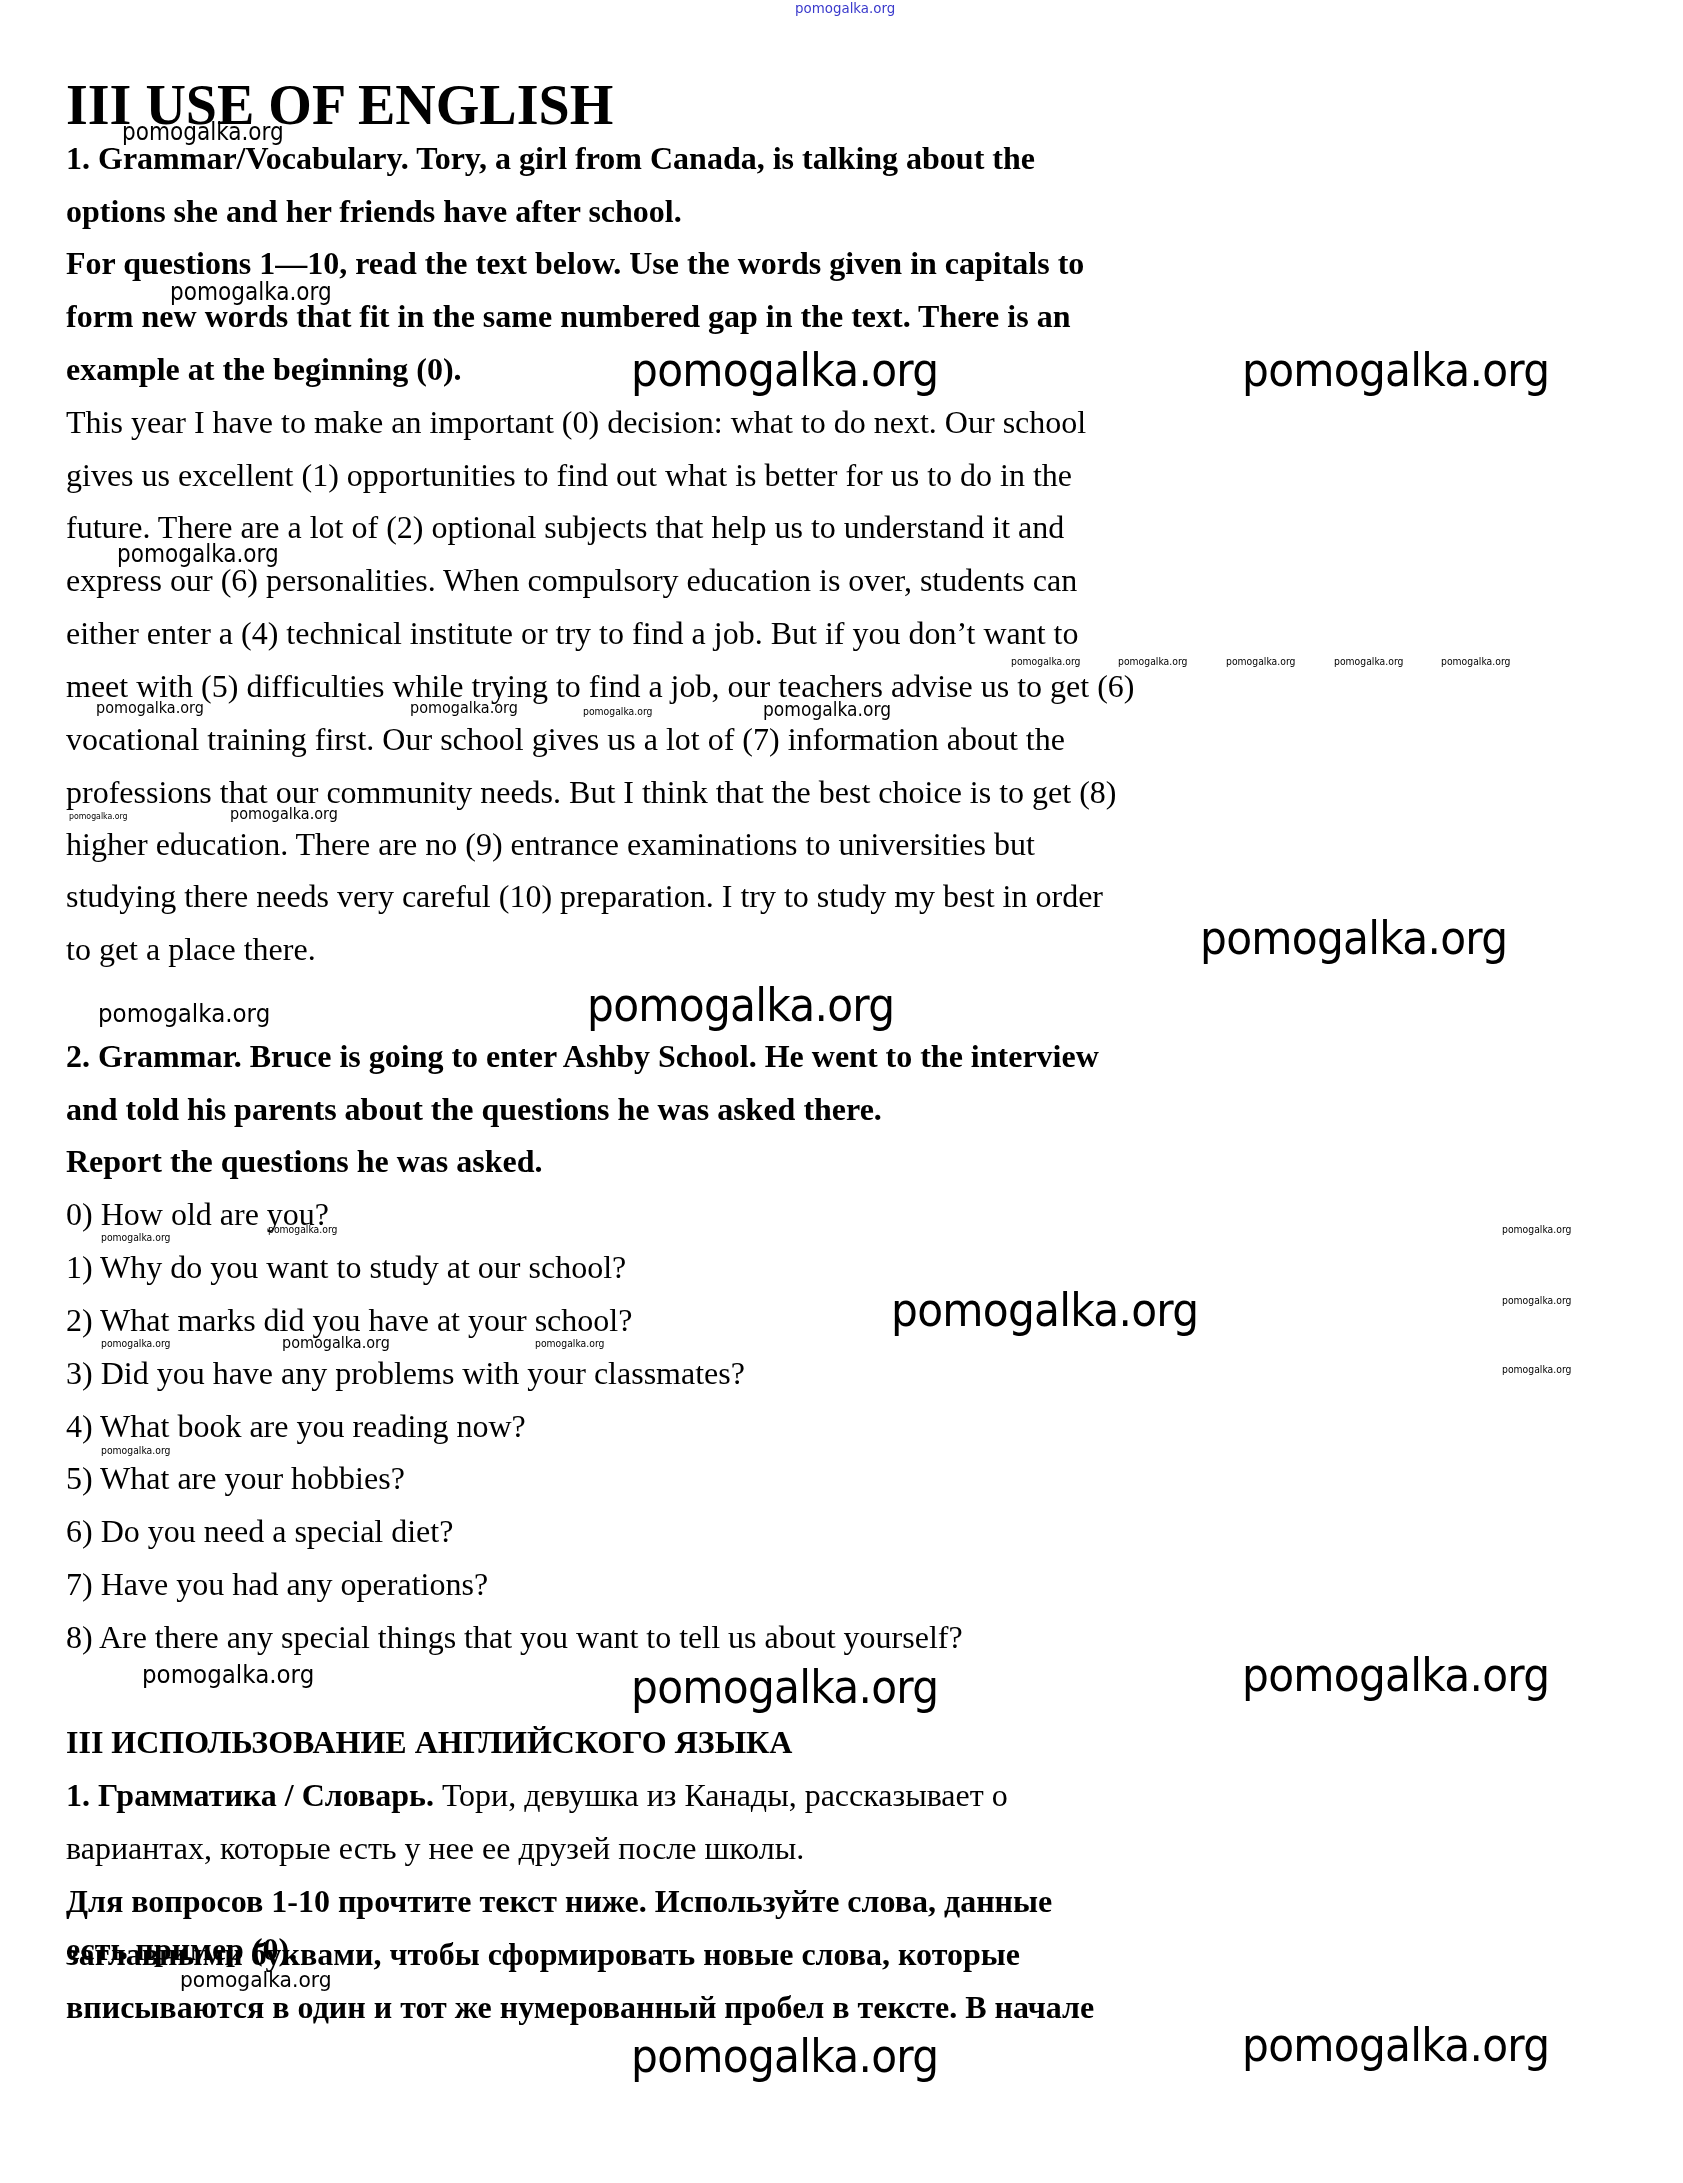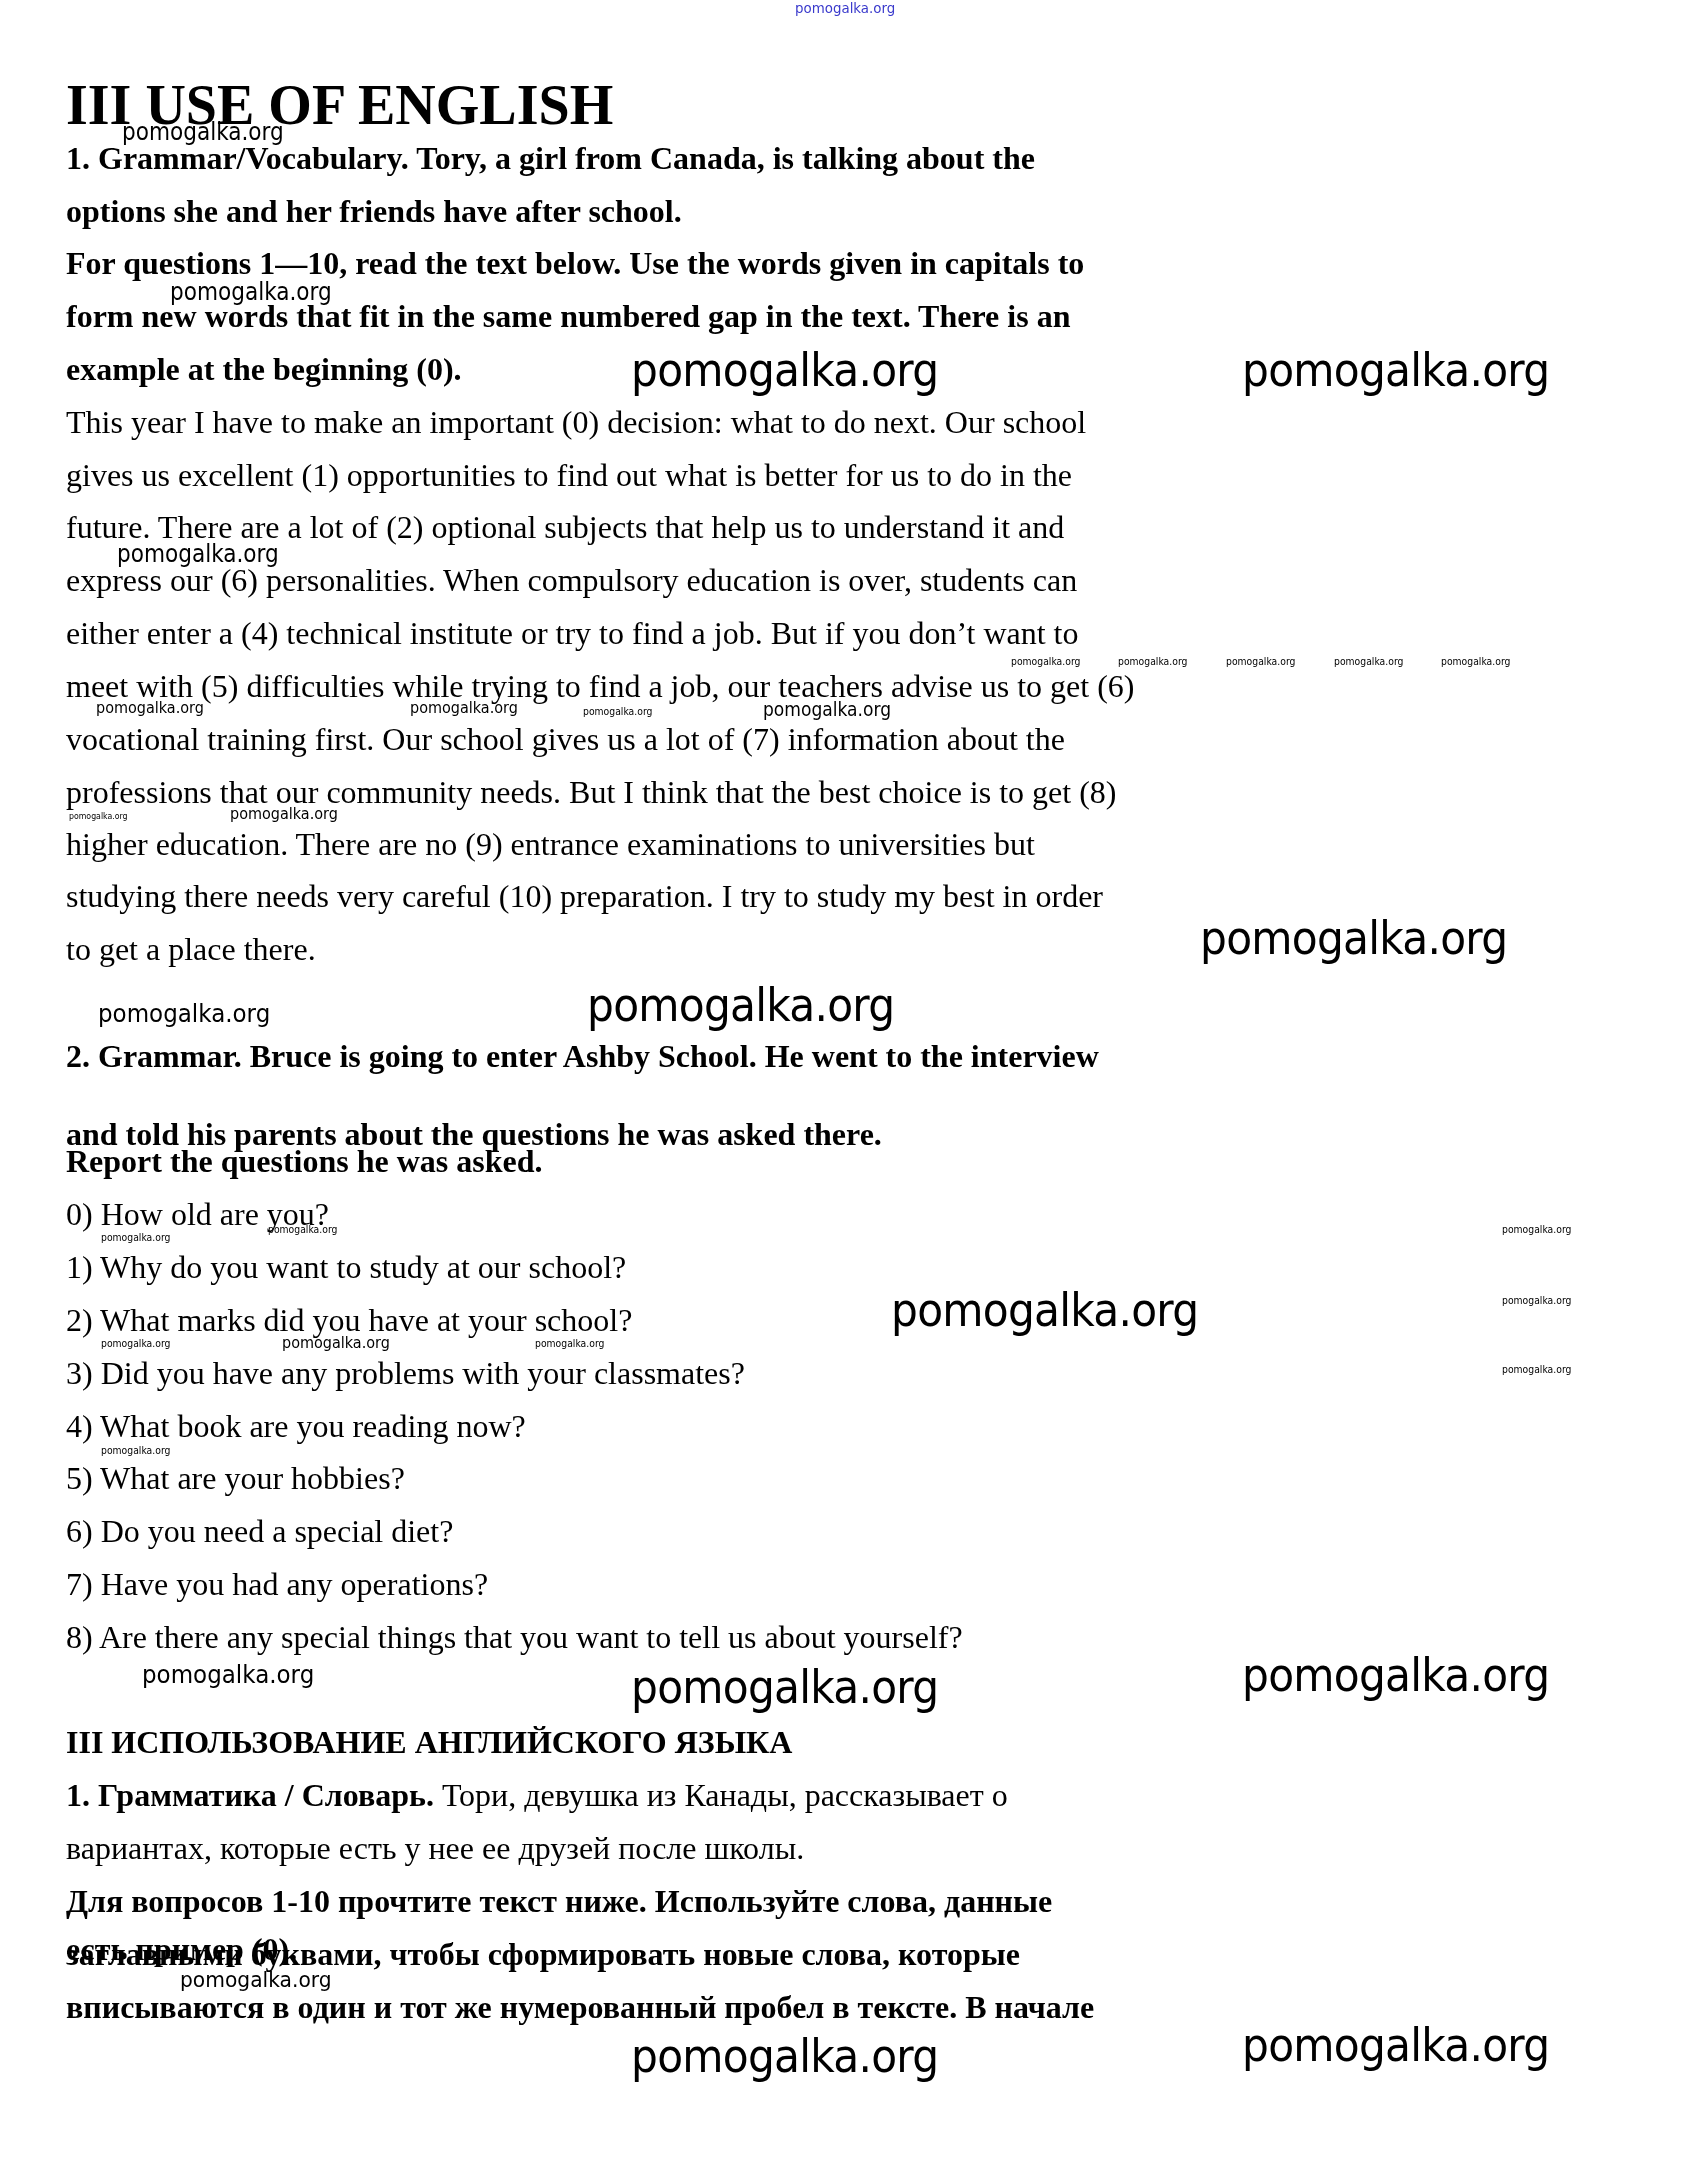--- a/index.html
+++ b/index.html
@@ -56,21 +56,21 @@
   <div class="line" style="top:554px;">express our (6) personalities. When compulsory education is over, students can</div>
   <div class="line" style="top:607px;">either enter a (4) technical institute or try to find a job. But if you don’t want to</div>
   <div class="line" style="top:660px;">meet with (5) difficulties while trying to find a job, our teachers advise us to get (6)</div>
   <div class="line" style="top:713px;">vocational training first. Our school gives us a lot of (7) information about the</div>
   <div class="line" style="top:766px;">professions that our community needs. But I think that the best choice is to get (8)</div>
   <div class="line" style="top:818px;">higher education. There are no (9) entrance examinations to universities but</div>
   <div class="line" style="top:870px;">studying there needs very careful (10) preparation. I try to study my best in order</div>
   <div class="line" style="top:923px;">to get a place there.</div>
 
   <div class="line b" style="top:1030px;">2. Grammar. Bruce is going to enter Ashby School. He went to the interview</div>
-  <div class="line b" style="top:1083px;margin-top:25px;">and told his parents about the questions he was asked there.</div>
+  <div class="line b" style="top:1083px;">and told his parents about the questions he was asked there.</div>
   <div class="line b" style="top:1135px;font-family:Liberation Serif, serif;">Report the questions he was asked.</div>
 
   <div class="line" style="top:1188px;">0) How old are you?</div>
   <div class="line" style="top:1241px;">1) Why do you want to study at our school?</div>
   <div class="line" style="top:1294px;">2) What marks did you have at your school?</div>
   <div class="line" style="top:1347px;">3) Did you have any problems with your classmates?</div>
   <div class="line" style="top:1400px;">4) What book are you reading now?</div>
   <div class="line" style="top:1452px;">5) What are your hobbies?</div>
   <div class="line" style="top:1505px;">6) Do you need a special diet?</div>
   <div class="line" style="top:1558px;">7) Have you had any operations?</div>

